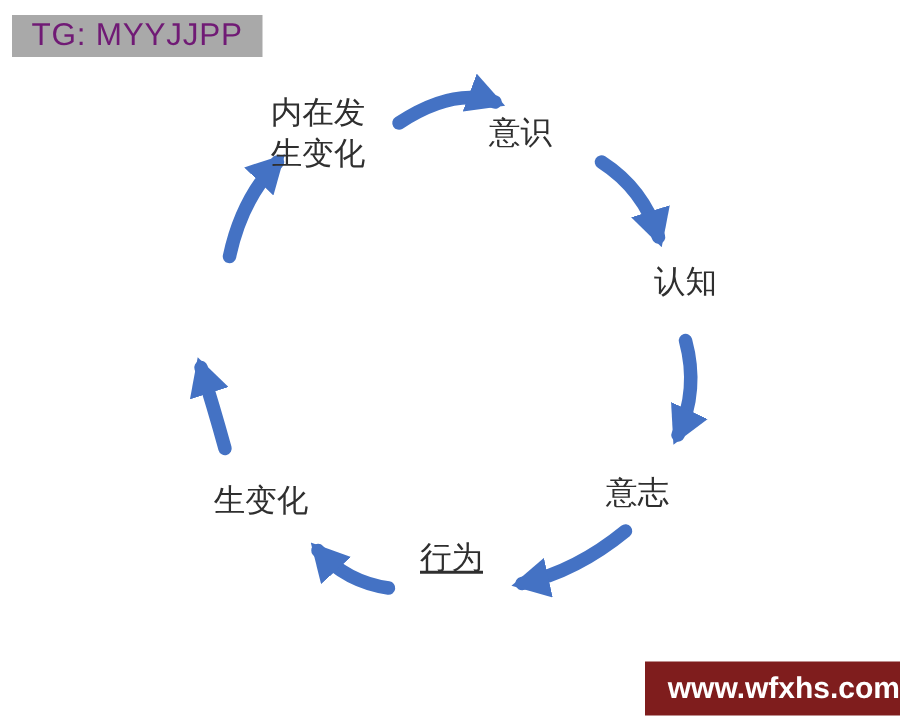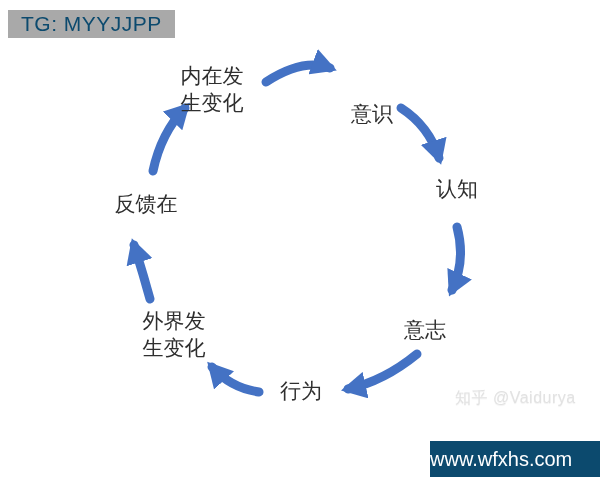--- a/index.html
+++ b/index.html
@@ -7,21 +7,21 @@
   body {
     width:600px; height:480px;
     background:#ffffff;
     font-family:"Liberation Sans","DejaVu Sans",sans-serif;
     position:relative; overflow:hidden;
   }
   .stage { position:absolute; inset:0; width:600px; height:480px; }
 
   .badge {
     position:absolute; left:8px; top:10px;
-    background:#a9a9a9; color:#0c4a6e;
+    background:#a9a9a9; color:#701a75;
     font-size:21px; line-height:28px;
     padding:0 13px; letter-spacing:0.5px;
   }
 
   .arrows { position:absolute; left:0; top:0; width:600px; height:480px; }
   .arrow { stroke:var(--arrow); stroke-width:9; fill:none; stroke-linecap:round; }
   .arrowhead { fill:var(--arrow); }
 
   .node {
     position:absolute; transform:translate(-50%,-50%);
@@ -32,22 +32,22 @@
 
   .watermark {
     position:absolute; left:455px; top:388px;
     color:#e2e2e2; font-size:16px; letter-spacing:0.5px;
     text-shadow:0 1px 1px rgba(0,0,0,0.06);
   }
 
   .footer-bar {
     position:absolute; right:0; top:441px;
     width:170px; height:36px;
-    background:#0c4a6e; color:#ffffff;
-    font-size:20px; line-height:36px; text-align:left;
+    background:#7f1d1d; color:#ffffff;
+    font-size:20px; line-height:36px; text-align:right;font-weight:bold;
   }
 </style>
 </head>
 <body>
 
 <div class="stage">
 
   <div class="badge">TG: MYYJJPP</div>
 
   <svg class="arrows" viewBox="0 0 600 480" xmlns="http://www.w3.org/2000/svg">
@@ -63,42 +63,39 @@
     <path class="arrow" d="M 259 392 Q 231 388 212 367" marker-end="url(#ah)"></path>
     <path class="arrow" d="M 150 299 Q 142 270 134 245" marker-end="url(#ah)"></path>
     <path class="arrow" d="M 153 171 Q 161 133 185 108" marker-end="url(#ah)"></path>
   </svg>
 
   <div class="node" style="left:212px; top:89px;">
     <span>内在发</span>
     <span>生变化</span>
   </div>
 
-  <div class="node" style="left:372px; top:89px;margin-top:24px;">
+  <div class="node" style="left:347px; top:89px;">
     <span>意识</span>
   </div>
 
   <div class="node" style="left:457px; top:188px;">
     <span>认知</span>
   </div>
 
   <div class="node" style="left:425px; top:331px;font-family:Liberation Mono, monospace;">
     <span>意志</span>
   </div>
 
-  <div class="node" style="left:301px; top:390px;">
+  <div class="node" style="left:301px; top:372px;text-decoration:underline;">
     <span>行为</span>
   </div>
 
   <div class="node" style="left:174px; top:334px;">
-    <span>外界发</span>
     <span>生变化</span>
   </div>
 
   <div class="node" style="left:146px; top:203px;">
-    <span>反馈在</span>
   </div>
 
-  <div class="watermark">知乎 @Vaidurya</div>
 
   <div class="footer-bar">www.wfxhs.com</div>
 
 </div>
 
 </body></html>

